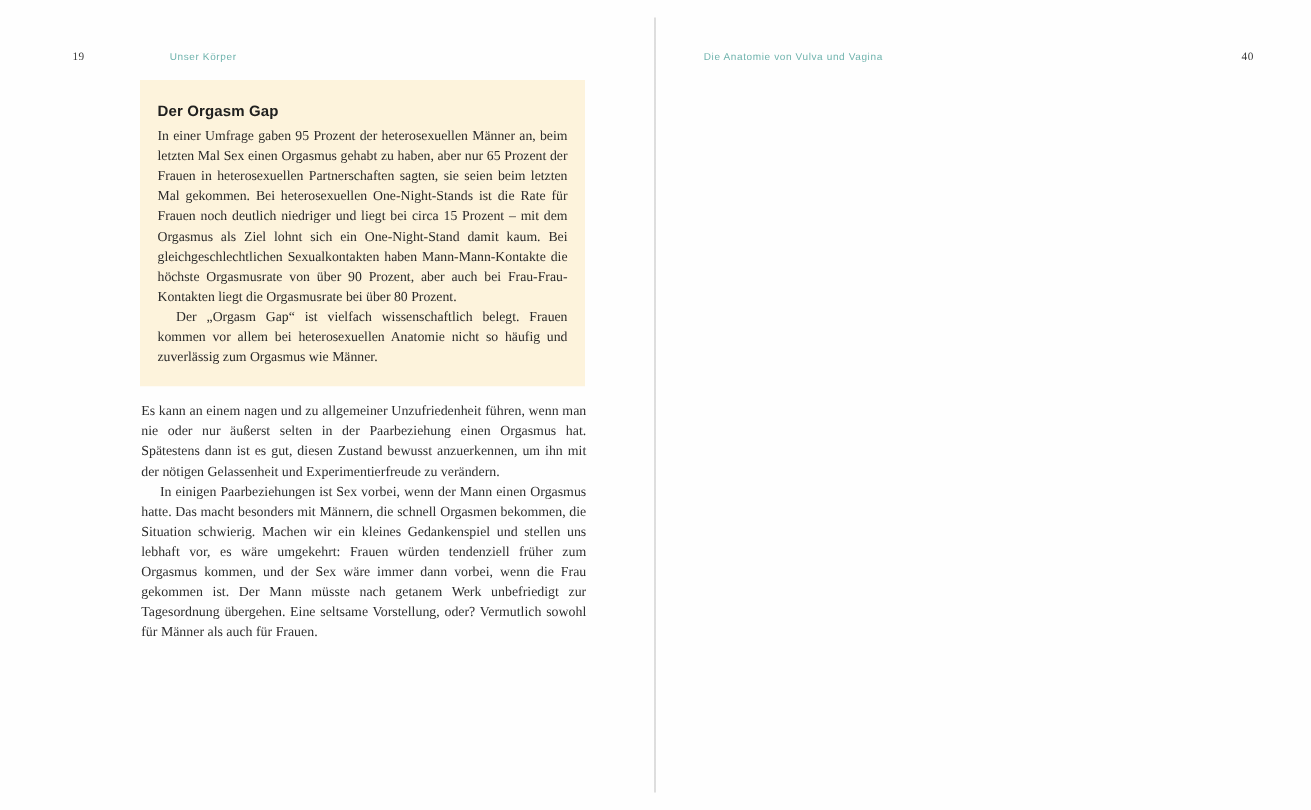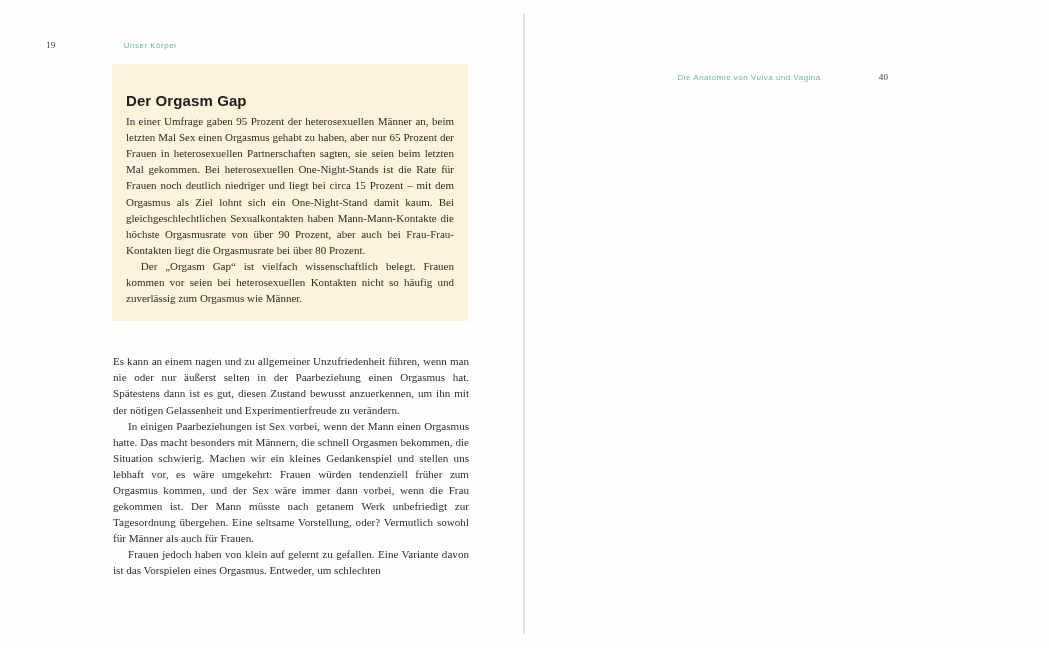--- a/index.html
+++ b/index.html
@@ -44,22 +44,22 @@
   
   .runhead {
     position: absolute;
     top: 38px;
     height: 14px;
     display: flex;
     align-items: center;
     font-size: 8.5px;
     letter-spacing: 0.35px;
   }
-  .runhead-left  { left: 46px;  width: 440px; }
-  .runhead-right { right: 46px; width: 440px; justify-content: center; margin-top: 32px; }
+  .runhead-left  { left: 58px;  width: 440px; }
+  .runhead-right { right: 46px; width: 440px; justify-content: space-between; }
 
   .folio {
     color: #3a3a3a;
     font-family: "Liberation Serif", serif;
     font-size: 9px;
   }
   .runtitle {
     color: #6fb3ad;
     font-family: "Liberation Sans", sans-serif;
     font-size: 8px;
@@ -88,57 +88,56 @@
     background: #fdf3dc;
     padding: 13px 14px 15px 14px;
     margin: 0 0 0 0;
     box-sizing: border-box;
     width: 356px;
     margin-left: -1px;
   }
   .tintbox-title {
     font-family: "Liberation Sans", sans-serif;
     font-weight: bold;
-    font-size: 15px;
+    font-size: 12px;
     color: #20201f;
-    margin: 16px 0 4px 0;
+    margin: 4px 0 4px 0;
     letter-spacing: 0.1px;
   }
   .tintbox p {
     font-size: 11px;
     line-height: 16.1px;
     color: #2b2b2b;
     text-align: justify;
   }
 
-  .after-box { margin-top: 32px; }
+  .after-box { margin-top: 12px; }
 </style>
 </head>
 <body>
 
 <div class="spread">
 
   <div class="page page-left">
 
     <div class="runhead runhead-left">
       <span class="folio">19</span>
       <span class="runtitle">Unser Körper</span>
     </div>
 
     <div class="col col-left">
 
       <div class="tintbox">
         <div class="tintbox-title">Der Orgasm Gap</div>
         <p>In einer Umfrage gaben 95 Prozent der heterosexuellen Männer an, beim letzten Mal Sex einen Orgasmus gehabt zu haben, aber nur 65 Prozent der Frauen in heterosexuellen Partnerschaften sagten, sie seien beim letzten Mal gekommen. Bei heterosexuellen One-Night-Stands ist die Rate für Frauen noch deutlich niedriger und liegt bei circa 15 Prozent – mit dem Orgasmus als Ziel lohnt sich ein One-Night-Stand damit kaum. Bei gleichgeschlechtlichen Sexualkontakten haben Mann-Mann-Kontakte die höchste Orgasmusrate von über 90 Prozent, aber auch bei Frau-Frau-Kontakten liegt die Orgasmusrate bei über 80 Prozent.</p>
-        <p class="indent">Der „Orgasm Gap“ ist vielfach wissenschaftlich belegt. Frauen kommen vor seien bei heterosexuellen Kontakten nicht so häufig und zuverlässig zum Orgasmus wie Männer.</p>
+        <p class="indent">Der „Orgasm Gap“ ist vielfach wissenschaftlich belegt. Frauen kommen vor allem bei heterosexuellen Anatomie nicht so häufig und zuverlässig zum Orgasmus wie Männer.</p>
       </div>
 
       <p class="after-box">Es kann an einem nagen und zu allgemeiner Unzufriedenheit führen, wenn man nie oder nur äußerst selten in der Paarbeziehung einen Orgasmus hat. Spätestens dann ist es gut, diesen Zustand bewusst anzuerkennen, um ihn mit der nötigen Gelassenheit und Experimentierfreude zu verändern.</p>
       <p class="indent">In einigen Paarbeziehungen ist Sex vorbei, wenn der Mann einen Orgasmus hatte. Das macht besonders mit Männern, die schnell Orgasmen bekommen, die Situation schwierig. Machen wir ein kleines Gedankenspiel und stellen uns lebhaft vor, es wäre umgekehrt: Frauen würden tendenziell früher zum Orgasmus kommen, und der Sex wäre immer dann vorbei, wenn die Frau gekommen ist. Der Mann müsste nach getanem Werk unbefriedigt zur Tagesordnung übergehen. Eine seltsame Vorstellung, oder? Vermutlich sowohl für Männer als auch für Frauen.</p>
-      <p class="indent">Frauen jedoch haben von klein auf gelernt zu gefallen. Eine Variante davon ist das Vorspielen eines Orgasmus. Entweder, um schlechten</p>
     </div>
   </div>
 
   <div class="page page-right">
 
     <div class="runhead runhead-right">
       <span class="runtitle">Die Anatomie von Vulva und Vagina</span>
       <span class="folio">40</span>
     </div>
 

